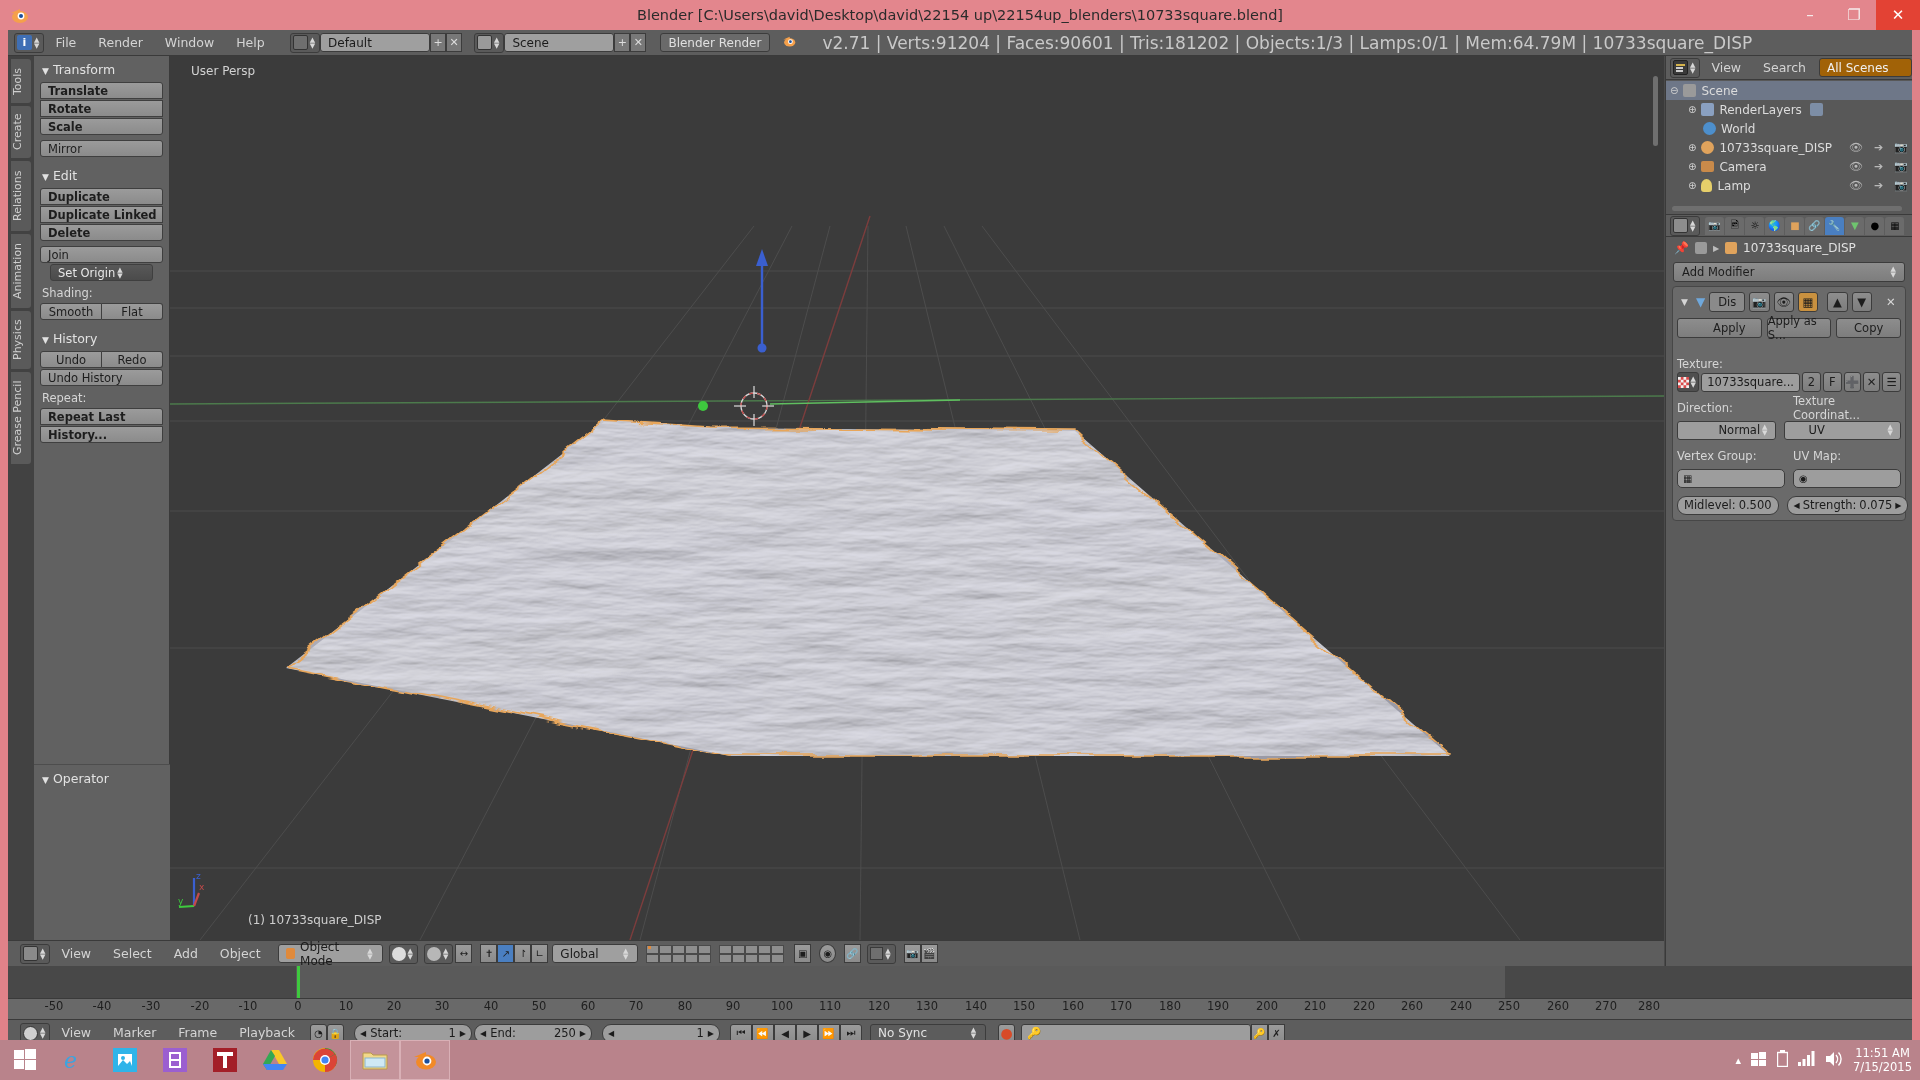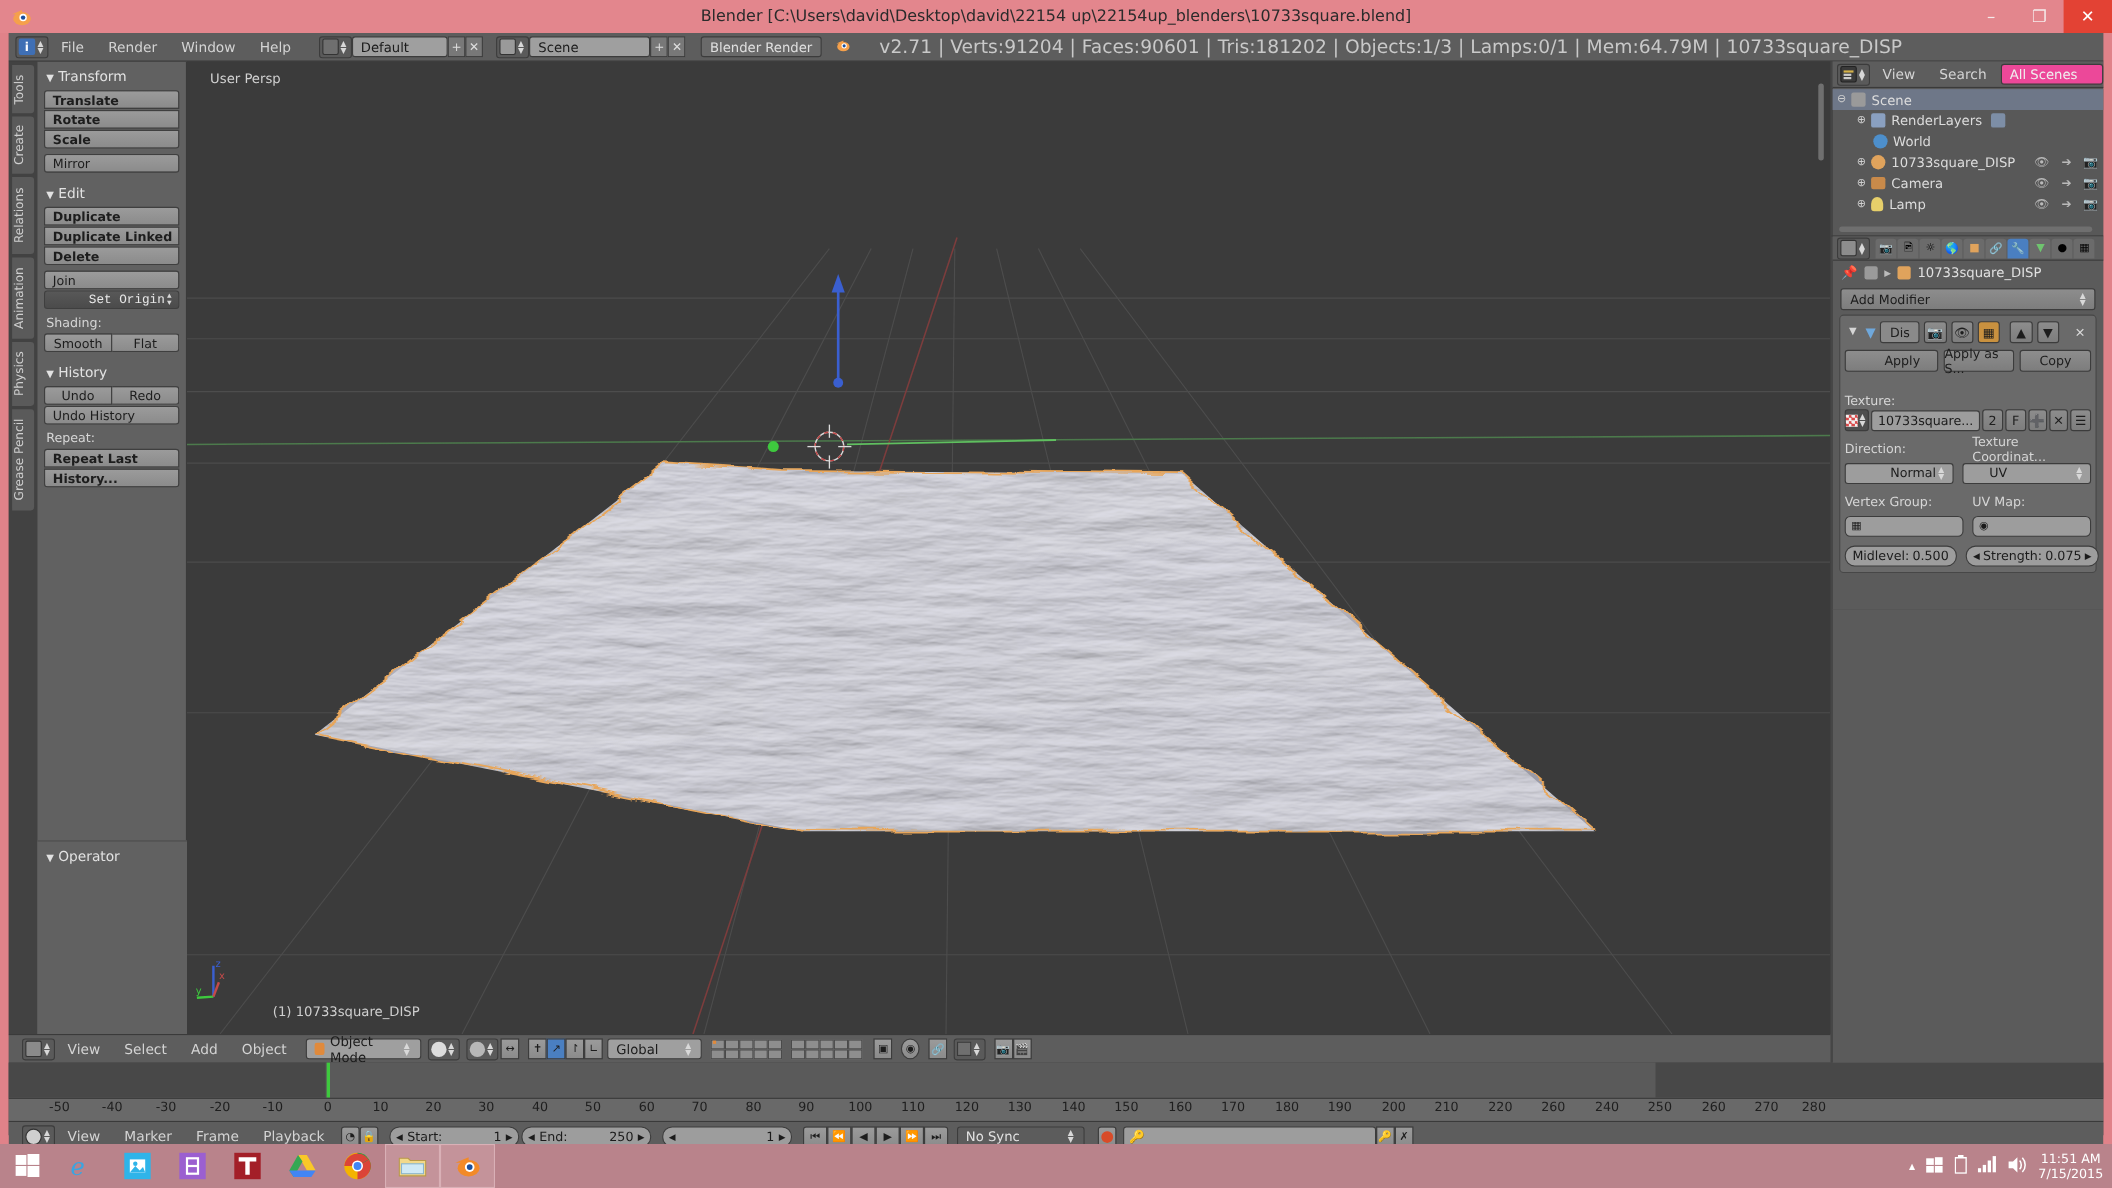--- a/index.html
+++ b/index.html
@@ -87,24 +87,24 @@
   }
   .tbtn.grp { border-radius:0; margin:1px 6px;font-weight:bold; }
   .tbtn.grp.first { border-radius:3px 3px 0 0; margin-top:1px; }
   .tbtn.grp.last { border-radius:0 0 3px 3px; }
   .trow { display:flex; margin:1px 6px; gap:0; }
   .trow .tbtn { margin:0; flex:1; border-radius:0; justify-content:center; padding-left:0; }
   .trow .tbtn:first-child { border-radius:3px 0 0 3px; }
   .trow .tbtn:last-child { border-radius:0 3px 3px 0; border-left:none; }
   .tlabel { color:#d6d6d6; font-size:11.5px; padding:4px 0 2px 8px; }
   .tsel {
-    margin:1px 6px; height:17px; background:linear-gradient(#9b9b9b,#8b8b8b);
+    margin:1px 16px; height:17px; background:linear-gradient(#9b9b9b,#8b8b8b);
     border:1px solid #3f3f3f; border-radius:3px;
     font-size:11.5px; color:#1d1d1d; display:flex; align-items:center;
-    padding:0 4px 0 7px; justify-content:flex-end;font-family:Liberation Mono, monospace;
+    padding:0 4px 0 7px; justify-content:flex-start;
   }
   .opbar {
     position:absolute; left:26px; bottom:0; width:136px; height:176px;
     background:#616161; border-top:1px solid #4d4d4d;
   }
   .vp-header-text {
     position:absolute; left:183px; top:8px; color:#d2d2d2; font-size:12px;
   }
   .vp-objname {
     position:absolute; left:240px; bottom:13px; color:#cfcfcf; font-size:12px;
@@ -235,21 +235,21 @@
       <div class="bmenu">Window</div>
       <div class="bmenu">Help</div>
 
       <div class="editor-sel" style="margin-left:14px;">
         <div class="icon-sq" style="background:#6f6f6f;border:1px solid #333;"></div>
         <div class="arrows">
             <span>▲</span>
             <span>▼</span>
           </div>
       </div>
-      <div class="dd" style="width:87px;">Default</div>
+      <div class="dd" style="width:110px;">Default</div>
       <div class="sqbtn">+</div>
       <div class="sqbtn">✕</div>
 
       <div class="editor-sel" style="margin-left:12px;">
         <div class="icon-sq" style="background:#9a9a9a;border:1px solid #333;"></div>
         <div class="arrows">
             <span>▲</span>
             <span>▼</span>
           </div>
       </div>
@@ -633,21 +633,21 @@
             <span style="display:block;width:7px;height:2px;background:#cccccc;"></span>
             <span style="display:block;width:7px;height:2px;background:#cccccc;"></span>
           </div>
           <div class="arrows">
               <span>▲</span>
               <span>▼</span>
             </div>
         </div>
         <div class="bmenu">View</div>
         <div class="bmenu">Search</div>
-        <div class="dd" style="margin-left:2px;width:94px;background:#ec4899;color:#f0f0f0;">All Scenes</div>
+        <div class="dd" style="margin-left:2px;width:94px;background:#a16207;color:#f0f0f0;">All Scenes</div>
       </div>
 
       <div style="padding-top:1px;">
         <div class="out-row sel">
           <span style="margin-left:4px;font-size:10px;color:#cfcfcf;">⊖</span>
           <span style="margin:0 5px;width:13px;height:13px;background:#9a9a9a;border-radius:2px;display:inline-block;"></span>
           <span>Scene</span>
         </div>
         <div class="out-row">
           <span style="margin-left:22px;font-size:10px;color:#cfcfcf;">⊕</span>

